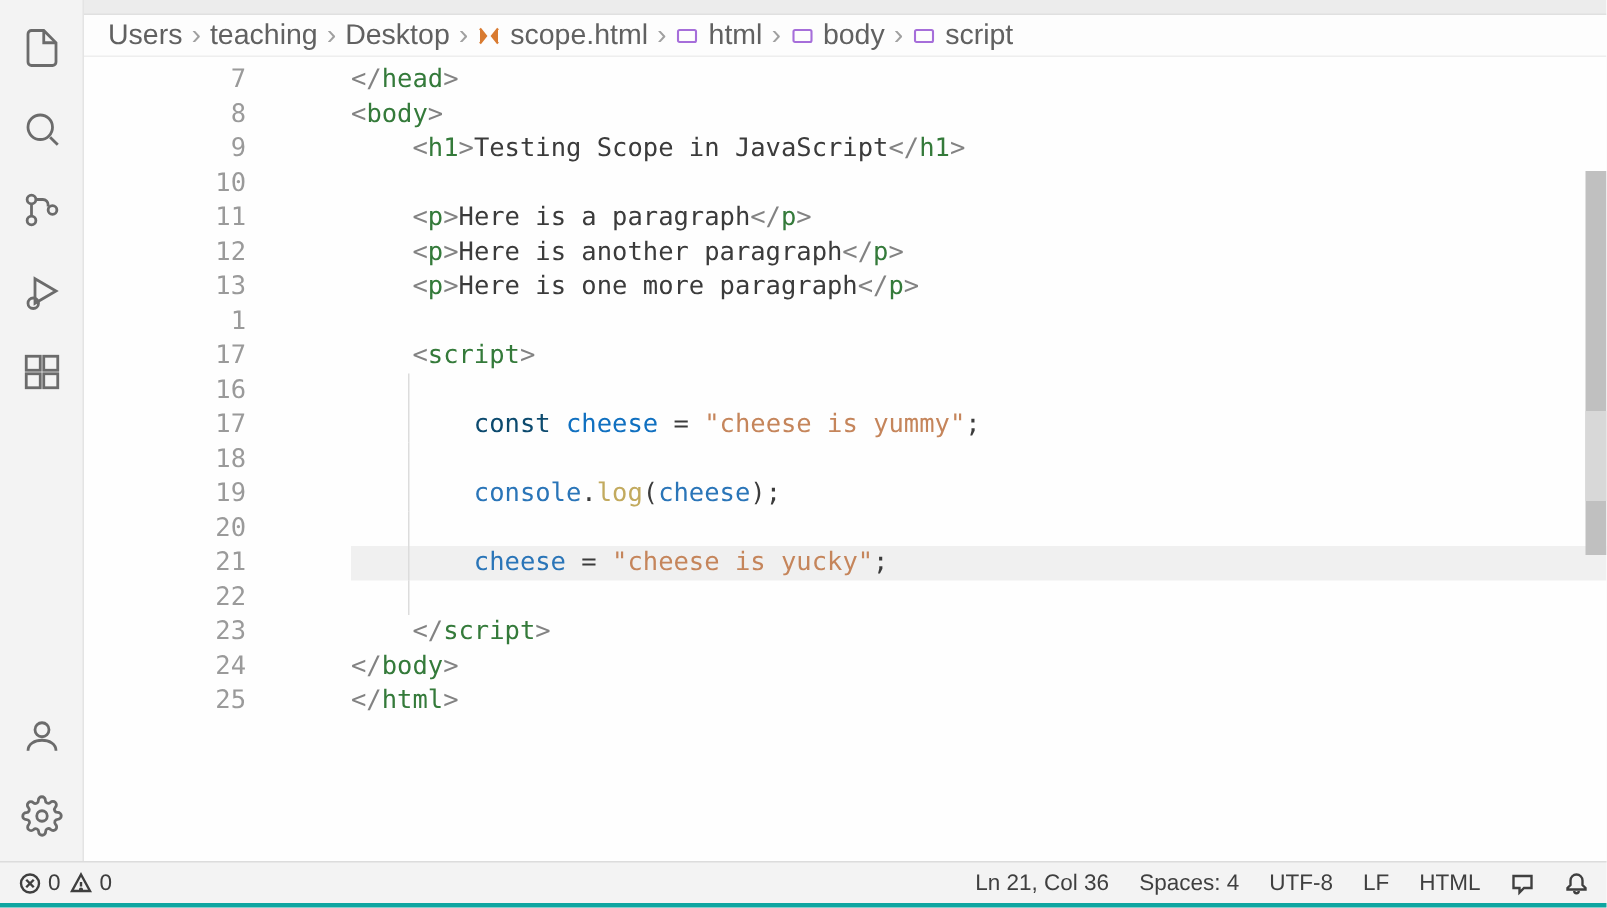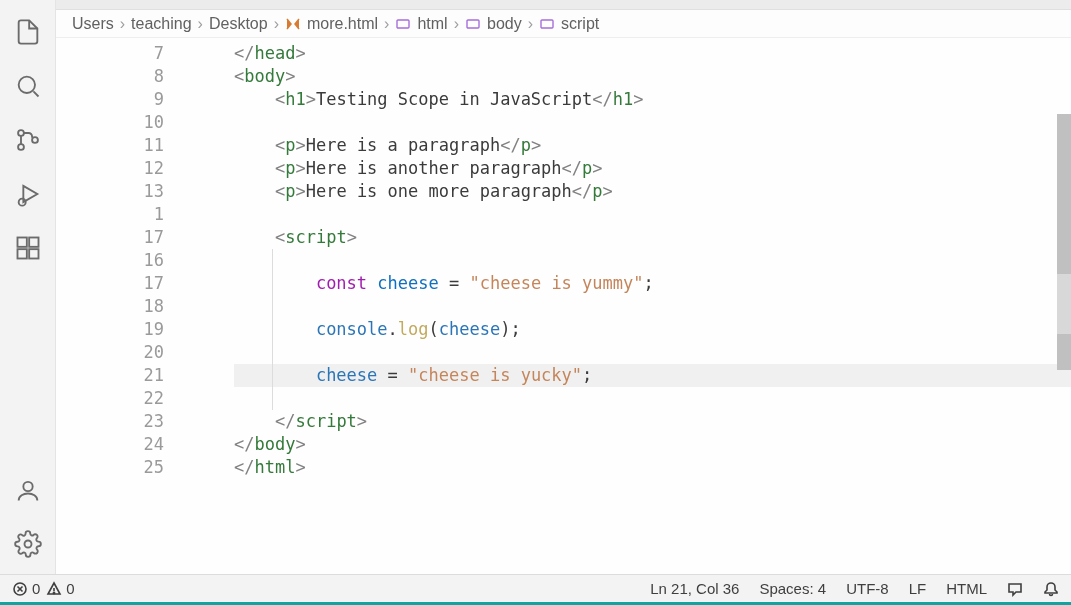--- a/index.html
+++ b/index.html
@@ -47,21 +47,21 @@
     .tab-bar {
       height: 10px;
       background: #ececec;
       border-bottom: 1px solid #e0e0e0;
     }
     .breadcrumb {
       height: 28px;
       display: flex;
       align-items: center;
       padding: 0 16px;
-      font-size: 16px;
+      font-size: 19px;
       color: #616161;
       gap: 2px;
       border-bottom: 1px solid #eeeeee;
       background: #fdfdfd;
     }
     .breadcrumb-sep {
       color: #a0a0a0;
       margin: 0 4px;
     }
     .breadcrumb-icon {
@@ -125,21 +125,21 @@
       position: absolute;
       right: 0;
       top: 236px;
       width: 14px;
       height: 60px;
       background: #d8d8d8;
     }
     
     .tag-bracket { color: #828282; }
     .tag-name { color: #347a3a; }
-    .keyword { color: #a21caf; }
+    .keyword { color: #0c4a6e; }
     .var { color: #1070c0; }
     .str { color: #c5855b; }
     .fn { color: #c2aa5e; text-align: right; }
     .obj { color: #2a75b8; }
     .op { color: #3b3b3b; }
     .status-bar {
       height: 28px;
       background: #f3f3f3;
       border-top: 1px solid #dcdcdc;
       display: flex;
@@ -219,21 +219,21 @@
       <span class="breadcrumb-sep">›</span>
       <span>teaching</span>
       <span class="breadcrumb-sep">›</span>
       <span>Desktop</span>
       <span class="breadcrumb-sep">›</span>
       <span class="breadcrumb-icon">
           <svg viewBox="0 0 16 16">
             <path fill="#d97b31" d="M2 3l4 5-4 5M14 3l-4 5 4 5" stroke="#d97b31" stroke-width="1.5"></path>
           </svg>
         </span>
-      <span>more.html</span>
+      <span>scope.html</span>
       <span class="breadcrumb-sep">›</span>
       <span class="breadcrumb-icon">
           <svg viewBox="0 0 16 16">
             <rect x="2" y="4" width="12" height="8" rx="1" fill="none" stroke="#a66eda" stroke-width="1.4"></rect>
           </svg>
         </span>
       <span>html</span>
       <span class="breadcrumb-sep">›</span>
       <span class="breadcrumb-icon">
           <svg viewBox="0 0 16 16">

